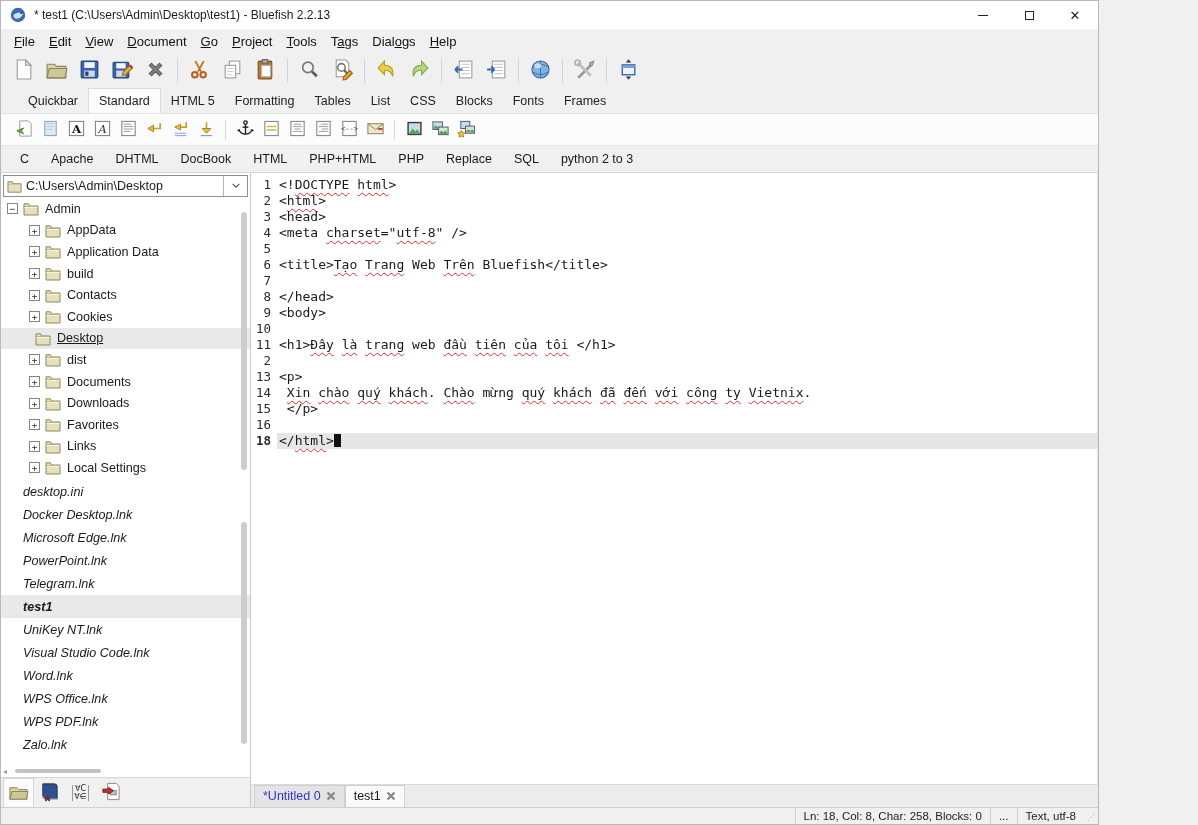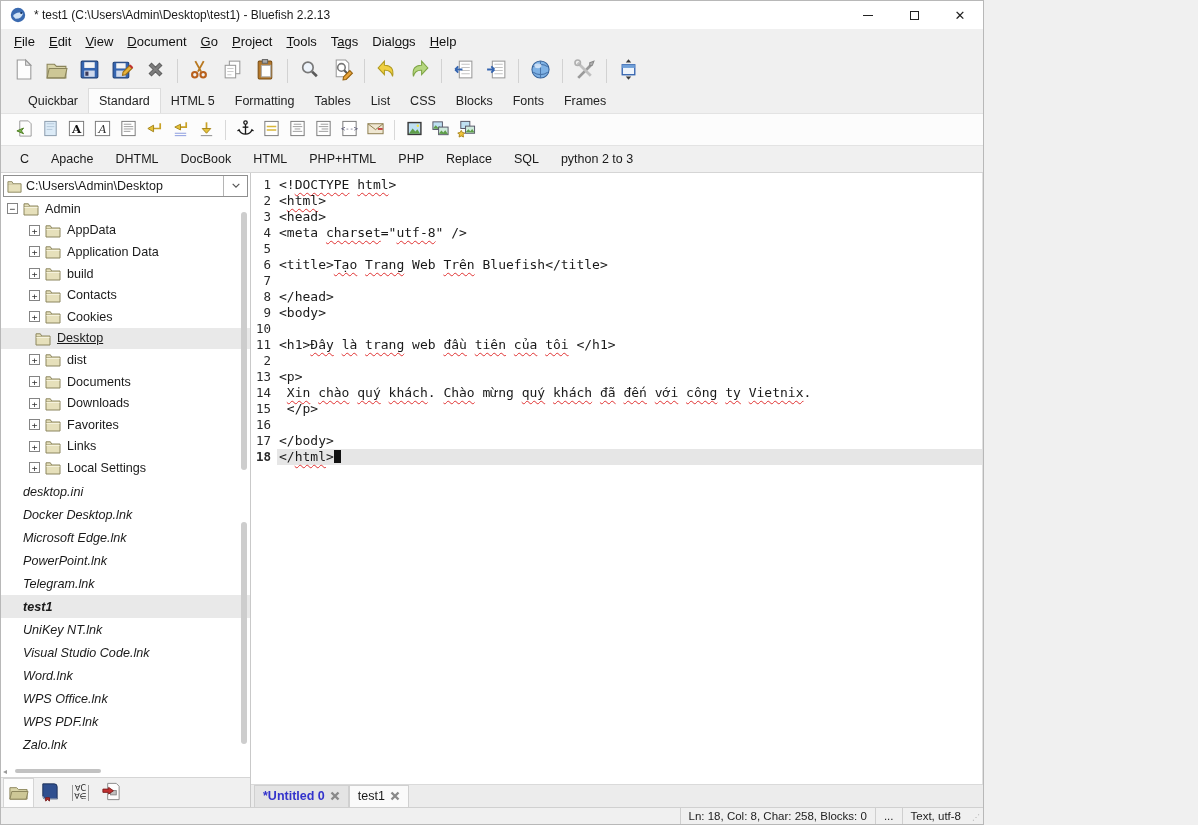--- a/index.html
+++ b/index.html
@@ -1,18 +1,18 @@
 <!DOCTYPE html>
 <html><head>
 <meta charset="utf-8">
 <style>
   * { margin:0; padding:0; box-sizing:border-box; }
   html,body { width:1198px; height:825px; overflow:hidden; }
   body { font-family:"Liberation Sans", sans-serif; font-size:12px; color:#1a1a1a; background:#f0f0f0; }
-  .window { width:984px; height:825px; display:flex; flex-direction:column; border:1px solid #b8b8b8; }
+  .window { width:1099px; height:825px; display:flex; flex-direction:column; border:1px solid #b8b8b8; }
 
   
   .titlebar { height:28px; background:#ffffff; display:flex; align-items:center; flex:0 0 28px; }
   .titlebar .app-icon { width:16px; height:16px; margin:0 8px 0 9px; }
   .titlebar .title { font-size:12px; color:#1b1b1b; }
   .win-controls { margin-left:auto; display:flex; height:100%; }
   .win-btn { width:46px; height:100%; display:flex; align-items:center; justify-content:center; color:#222; }
   .glyph-min { width:10px; border-top:1px solid #222; }
   .glyph-max { width:9px; height:9px; border:1px solid #222; }
   .glyph-close { font-size:13px; line-height:1; }
@@ -623,26 +623,25 @@
           <div class="codeline"><span class="gutter">7</span><span class="codetext"></span></div>
           <div class="codeline"><span class="gutter">8</span><span class="codetext"><span>&lt;/head&gt;</span></span></div>
           <div class="codeline"><span class="gutter">9</span><span class="codetext"><span>&lt;body&gt;</span></span></div>
           <div class="codeline"><span class="gutter">10</span><span class="codetext"></span></div>
           <div class="codeline"><span class="gutter">11</span><span class="codetext"><span>&lt;h1&gt;</span><span class="sq">Đây</span><span> </span><span class="sq">là</span><span> </span><span class="sq">trang</span><span> web </span><span class="sq">đầu</span><span> </span><span class="sq">tiên</span><span> </span><span class="sq">của</span><span> </span><span class="sq">tôi</span><span> &lt;/h1&gt;</span></span></div>
           <div class="codeline"><span class="gutter">2</span><span class="codetext"></span></div>
           <div class="codeline"><span class="gutter">13</span><span class="codetext"><span>&lt;p&gt;</span></span></div>
           <div class="codeline"><span class="gutter">14</span><span class="codetext"><span> </span><span class="sq">Xin</span><span> </span><span class="sq">chào</span><span> </span><span class="sq">quý</span><span> </span><span class="sq">khách</span><span>. </span><span class="sq">Chào</span><span> mừng </span><span class="sq">quý</span><span> </span><span class="sq">khách</span><span> </span><span class="sq">đã</span><span> </span><span class="sq">đến</span><span> </span><span class="sq">với</span><span> </span><span class="sq">công</span><span> </span><span class="sq">ty</span><span> </span><span class="sq">Vietnix</span><span>.</span></span></div>
           <div class="codeline"><span class="gutter">15</span><span class="codetext"><span> &lt;/p&gt;</span></span></div>
           <div class="codeline"><span class="gutter">16</span><span class="codetext"></span></div>
-          <div class="codeline"><span class="gutter">17</span><span class="codetext"><span>&lt;/body&gt;</span></span></div>
           <div class="codeline current"><span class="gutter">18</span><span class="codetext"><span>&lt;/</span><span class="sq">html</span><span>&gt;</span><span class="cursor-block"></span></span></div>
         </div>
       <div class="doctabs" id="doctabs">
           <div class="dtab">
-            <span style="color: rgb(51, 51, 204); font-weight: bold;">*Untitled 0</span>
+            <span style="color: rgb(51, 51, 204);">*Untitled 0</span>
             <span class="dclose">
               <svg viewBox="0 0 10 10">
                 <path d="M1.5 1.5l7 7M8.5 1.5l-7 7" stroke="#8a8a8a" stroke-width="2.4"></path>
               </svg>
             </span>
           </div>
           <div class="dtab active">
             <span style="color: rgb(26, 26, 26);">test1</span>
             <span class="dclose">
               <svg viewBox="0 0 10 10">

